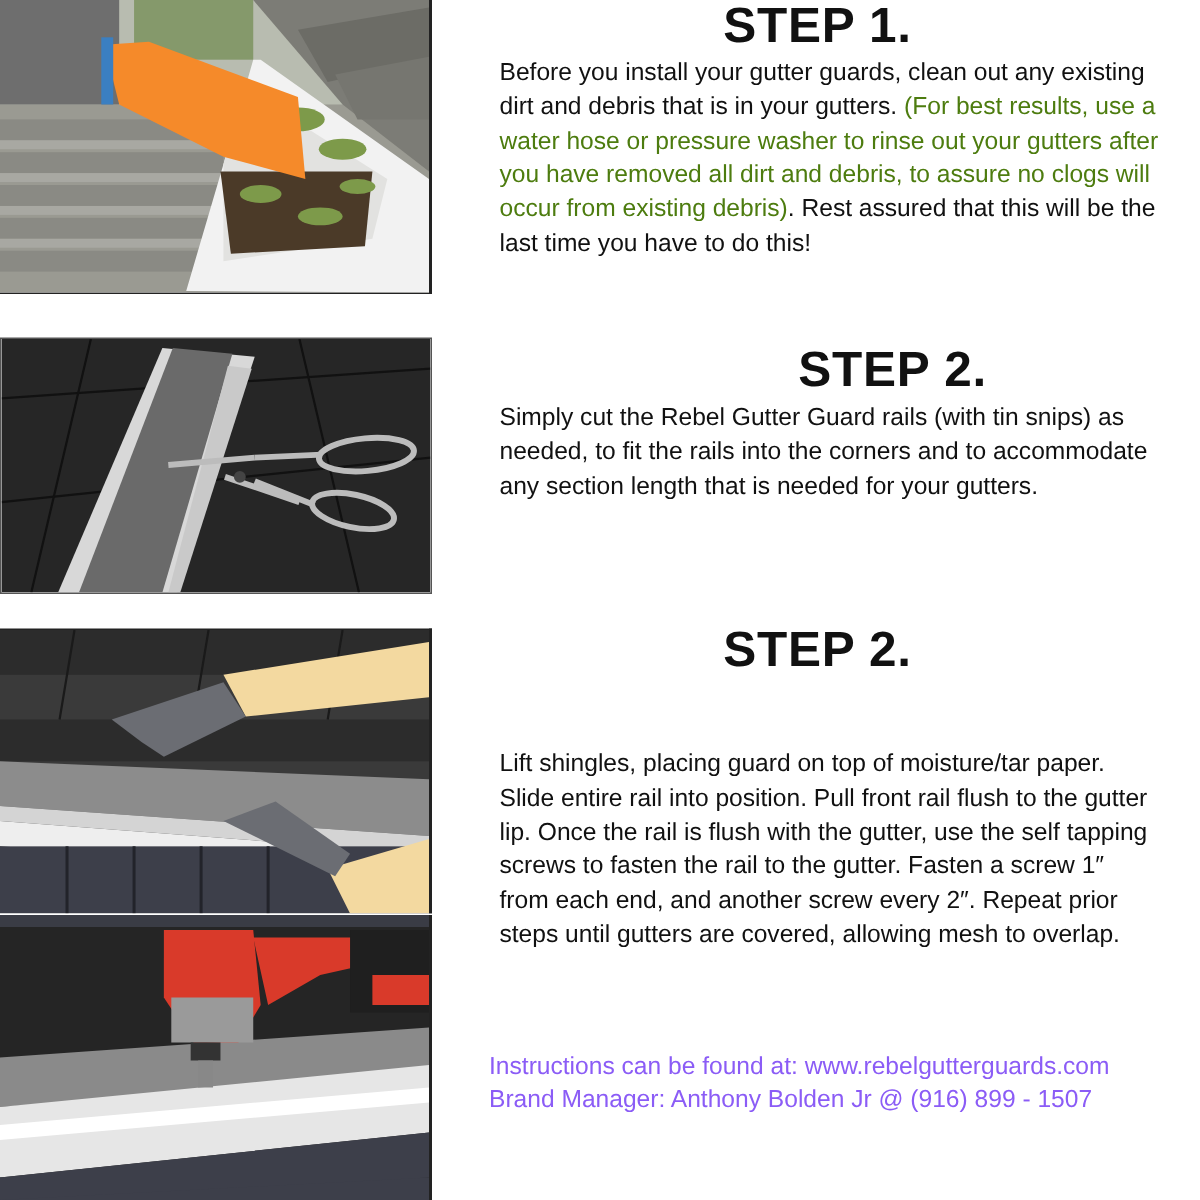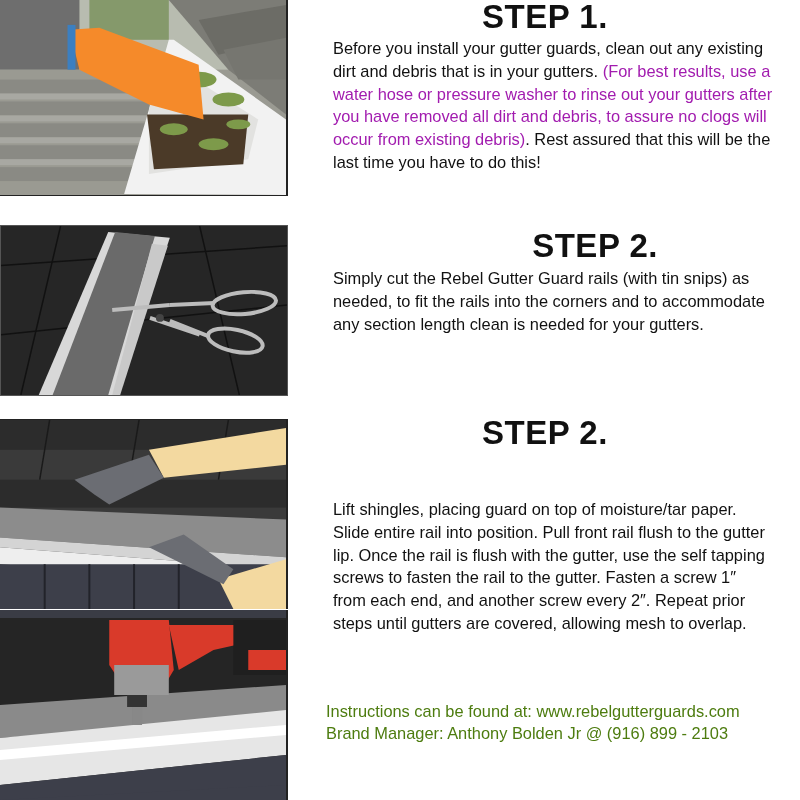--- a/index.html
+++ b/index.html
@@ -23,25 +23,25 @@
     #step3-title { left: 430px; top: 414px; width: 230px; }
 
     .step-body {
       position: absolute; left: 333px; width: 440px;
       font-size: 16.4px; line-height: 22.8px; color: #111;
     }
     #step1-body { top: 37px; }
     #step2-body { top: 267px; }
     #step3-body { top: 498px; }
 
-    .red { color: #a21caf; }
+    .red { color: #4d7c0f; }
 
     .footer {
       position: absolute; left: 320px; width: 470px; top: 700px;
-      font-size: 16.4px; line-height: 22.4px; text-align: center; color: #4d7c0f;
+      font-size: 16.4px; line-height: 22.4px; text-align: center; color: #8b5cf6;
     }
     .footer .left { text-align: left; padding-left: 6px; }
   </style>
 </head>
 <body>
 
 <div id="photo-1" class="photo">
   <svg viewBox="0 0 288 196" preserveAspectRatio="none">
     <rect width="288" height="196" fill="#9a9a92"></rect>
     <rect x="0" y="0" width="288" height="70" fill="#b8bcb0"></rect>
@@ -99,21 +99,21 @@
       <ellipse cx="245" cy="78" rx="32" ry="11" transform="rotate(-5 245 78)"></ellipse>
       <ellipse cx="236" cy="116" rx="28" ry="11" transform="rotate(12 236 116)"></ellipse>
       <line x1="170" y1="80" x2="215" y2="78"></line>
       <line x1="170" y1="96" x2="210" y2="112"></line>
     </g>
     <circle cx="160" cy="93" r="4" fill="#444"></circle>
   </svg>
 </div>
 
 <div id="step2-title" class="step-title">STEP 2.</div>
-<div id="step2-body" class="step-body">Simply cut the Rebel Gutter Guard rails (with tin snips) as needed, to fit the rails into the corners and to accommodate any section length clean is needed for your gutters.</div>
+<div id="step2-body" class="step-body">Simply cut the Rebel Gutter Guard rails (with tin snips) as needed, to fit the rails into the corners and to accommodate any section length that is needed for your gutters.</div>
 
 <div id="photo-3" class="photo">
   <svg viewBox="0 0 288 190" preserveAspectRatio="none">
     <rect width="288" height="190" fill="#3a3a3a"></rect>
     <g fill="#2c2c2c">
       <rect x="0" y="0" width="288" height="30"></rect>
       <rect x="0" y="60" width="288" height="28"></rect>
     </g>
     <g stroke="#1a1a1a" stroke-width="1.5">
       <line x1="50" y1="0" x2="40" y2="60"></line>
@@ -155,14 +155,14 @@
     <rect x="235" y="10" width="53" height="55" fill="#1f1f1f"></rect>
     <rect x="250" y="40" width="38" height="20" fill="#d93a2a"></rect>
   </svg>
 </div>
 
 <div id="step3-title" class="step-title">STEP 2.</div>
 <div id="step3-body" class="step-body">Lift shingles, placing guard on top of moisture/tar paper. Slide entire rail into position. Pull front rail flush to the gutter lip. Once the rail is flush with the gutter, use the self tapping screws to fasten the rail to the gutter. Fasten a screw 1″ from each end, and another screw every 2″. Repeat prior steps until gutters are covered, allowing mesh to overlap.</div>
 
 <div class="footer">
   <div class="left">Instructions can be found at: www.rebelgutterguards.com</div>
-  <div class="left">Brand Manager: Anthony Bolden Jr @ (916) 899 - 2103</div>
+  <div class="left">Brand Manager: Anthony Bolden Jr @ (916) 899 - 1507</div>
 </div>
 
 </body></html>

